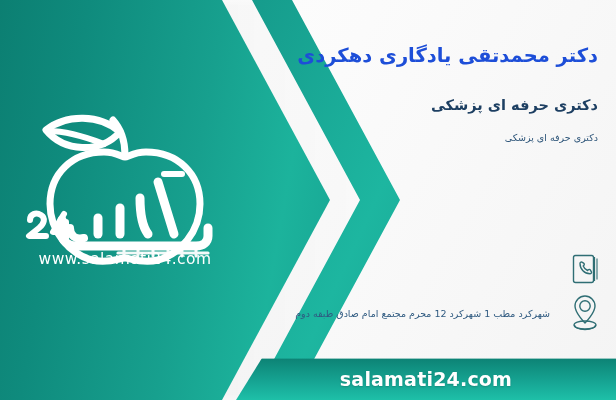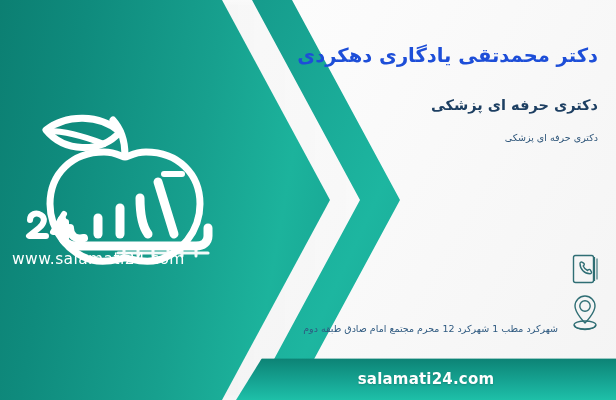--- a/index.html
+++ b/index.html
@@ -75,21 +75,21 @@
     left: 236px;
     right: 0;
     bottom: 0;
     height: 42px;
     display: flex;
     align-items: center;
     justify-content: center;
     color: #ffffff;
     font-family: "DejaVu Sans", sans-serif;
     font-weight: bold;
-    font-size: 15px;
+    font-size: 19px;
     letter-spacing: .2px;
     direction: ltr;
     text-shadow: 0 1px 2px rgba(0,0,0,.18);
     margin-top: 40px;
   }
 
   
   .logo-wrap {
     position: absolute;
     left: 12px;
@@ -97,21 +97,21 @@
     width: 226px;
     height: 165px;
   }
   .logo-wrap svg { display: block; }
 
   .logo-url {
     position: absolute;
     left: 12px;
     top: 250px;
     width: 226px;
-    text-align: left;
+    text-align: center;
     color: #ffffff;
     font-family: "DejaVu Sans", sans-serif;
     font-size: 15.5px;
     letter-spacing: .4px;
     direction: ltr;
   }
 
   
   .doctor-name {
     position: absolute;
@@ -153,22 +153,22 @@
     top: 252px;
     width: 40px;
     height: 34px;
   }
   .contact-address {
     position: absolute;
     right: 14px;
     top: 292px;
     display: flex;
     flex-direction: row;
-    align-items: flex-end;
-    gap: 10px;
+    align-items: center;
+    gap: 18px;
     direction: rtl;
   }
   .addr-icon { width: 34px; height: 42px; flex: 0 0 auto; }
   .addr-text {
     color: #2f5a80;
     font-size: 9.5px;
     font-family: "DejaVu Sans", sans-serif;
     white-space: nowrap;
     direction: rtl;
   }

